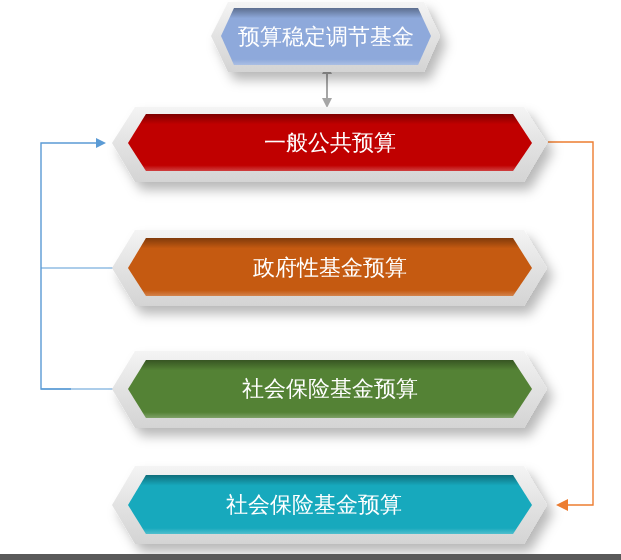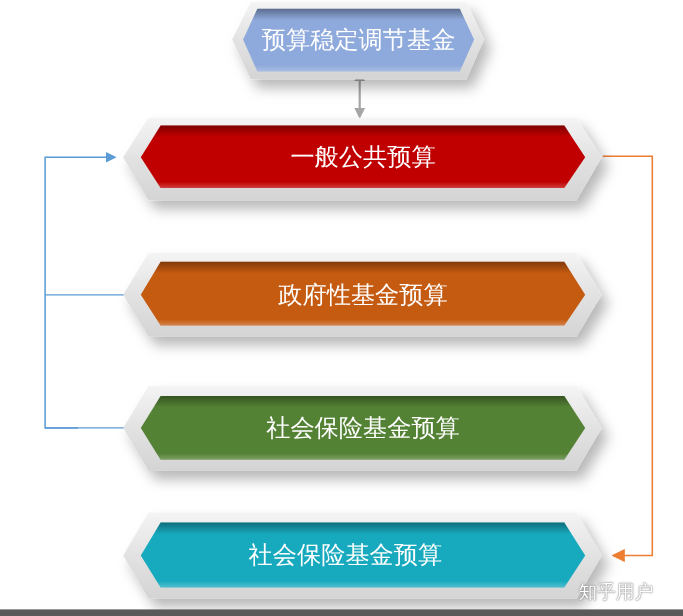--- a/index.html
+++ b/index.html
@@ -83,15 +83,14 @@
     <polygon points="128,505 146,475 513,475 532,505 513,534 146,534" fill="#17a9bd"></polygon>
     <polygon points="128,505 146,475 513,475 532,505 513,534 146,534" fill="url(#shadeTop)"></polygon>
   </svg>
 
   <div class="label" style="left:326px; top:37px;">预算稳定调节基金</div>
   <div class="label" style="left:330px; top:143px;">一般公共预算</div>
   <div class="label" style="left:330px; top:268px;">政府性基金预算</div>
   <div class="label" style="left:330px; top:389px;">社会保险基金预算</div>
   <div class="label" style="left:314px; top:505px;">社会保险基金预算</div>
 
-  <div class="watermark">知乎用户</div>
   <div class="bottom-bar"></div>
 </div>
 
 </body></html>

